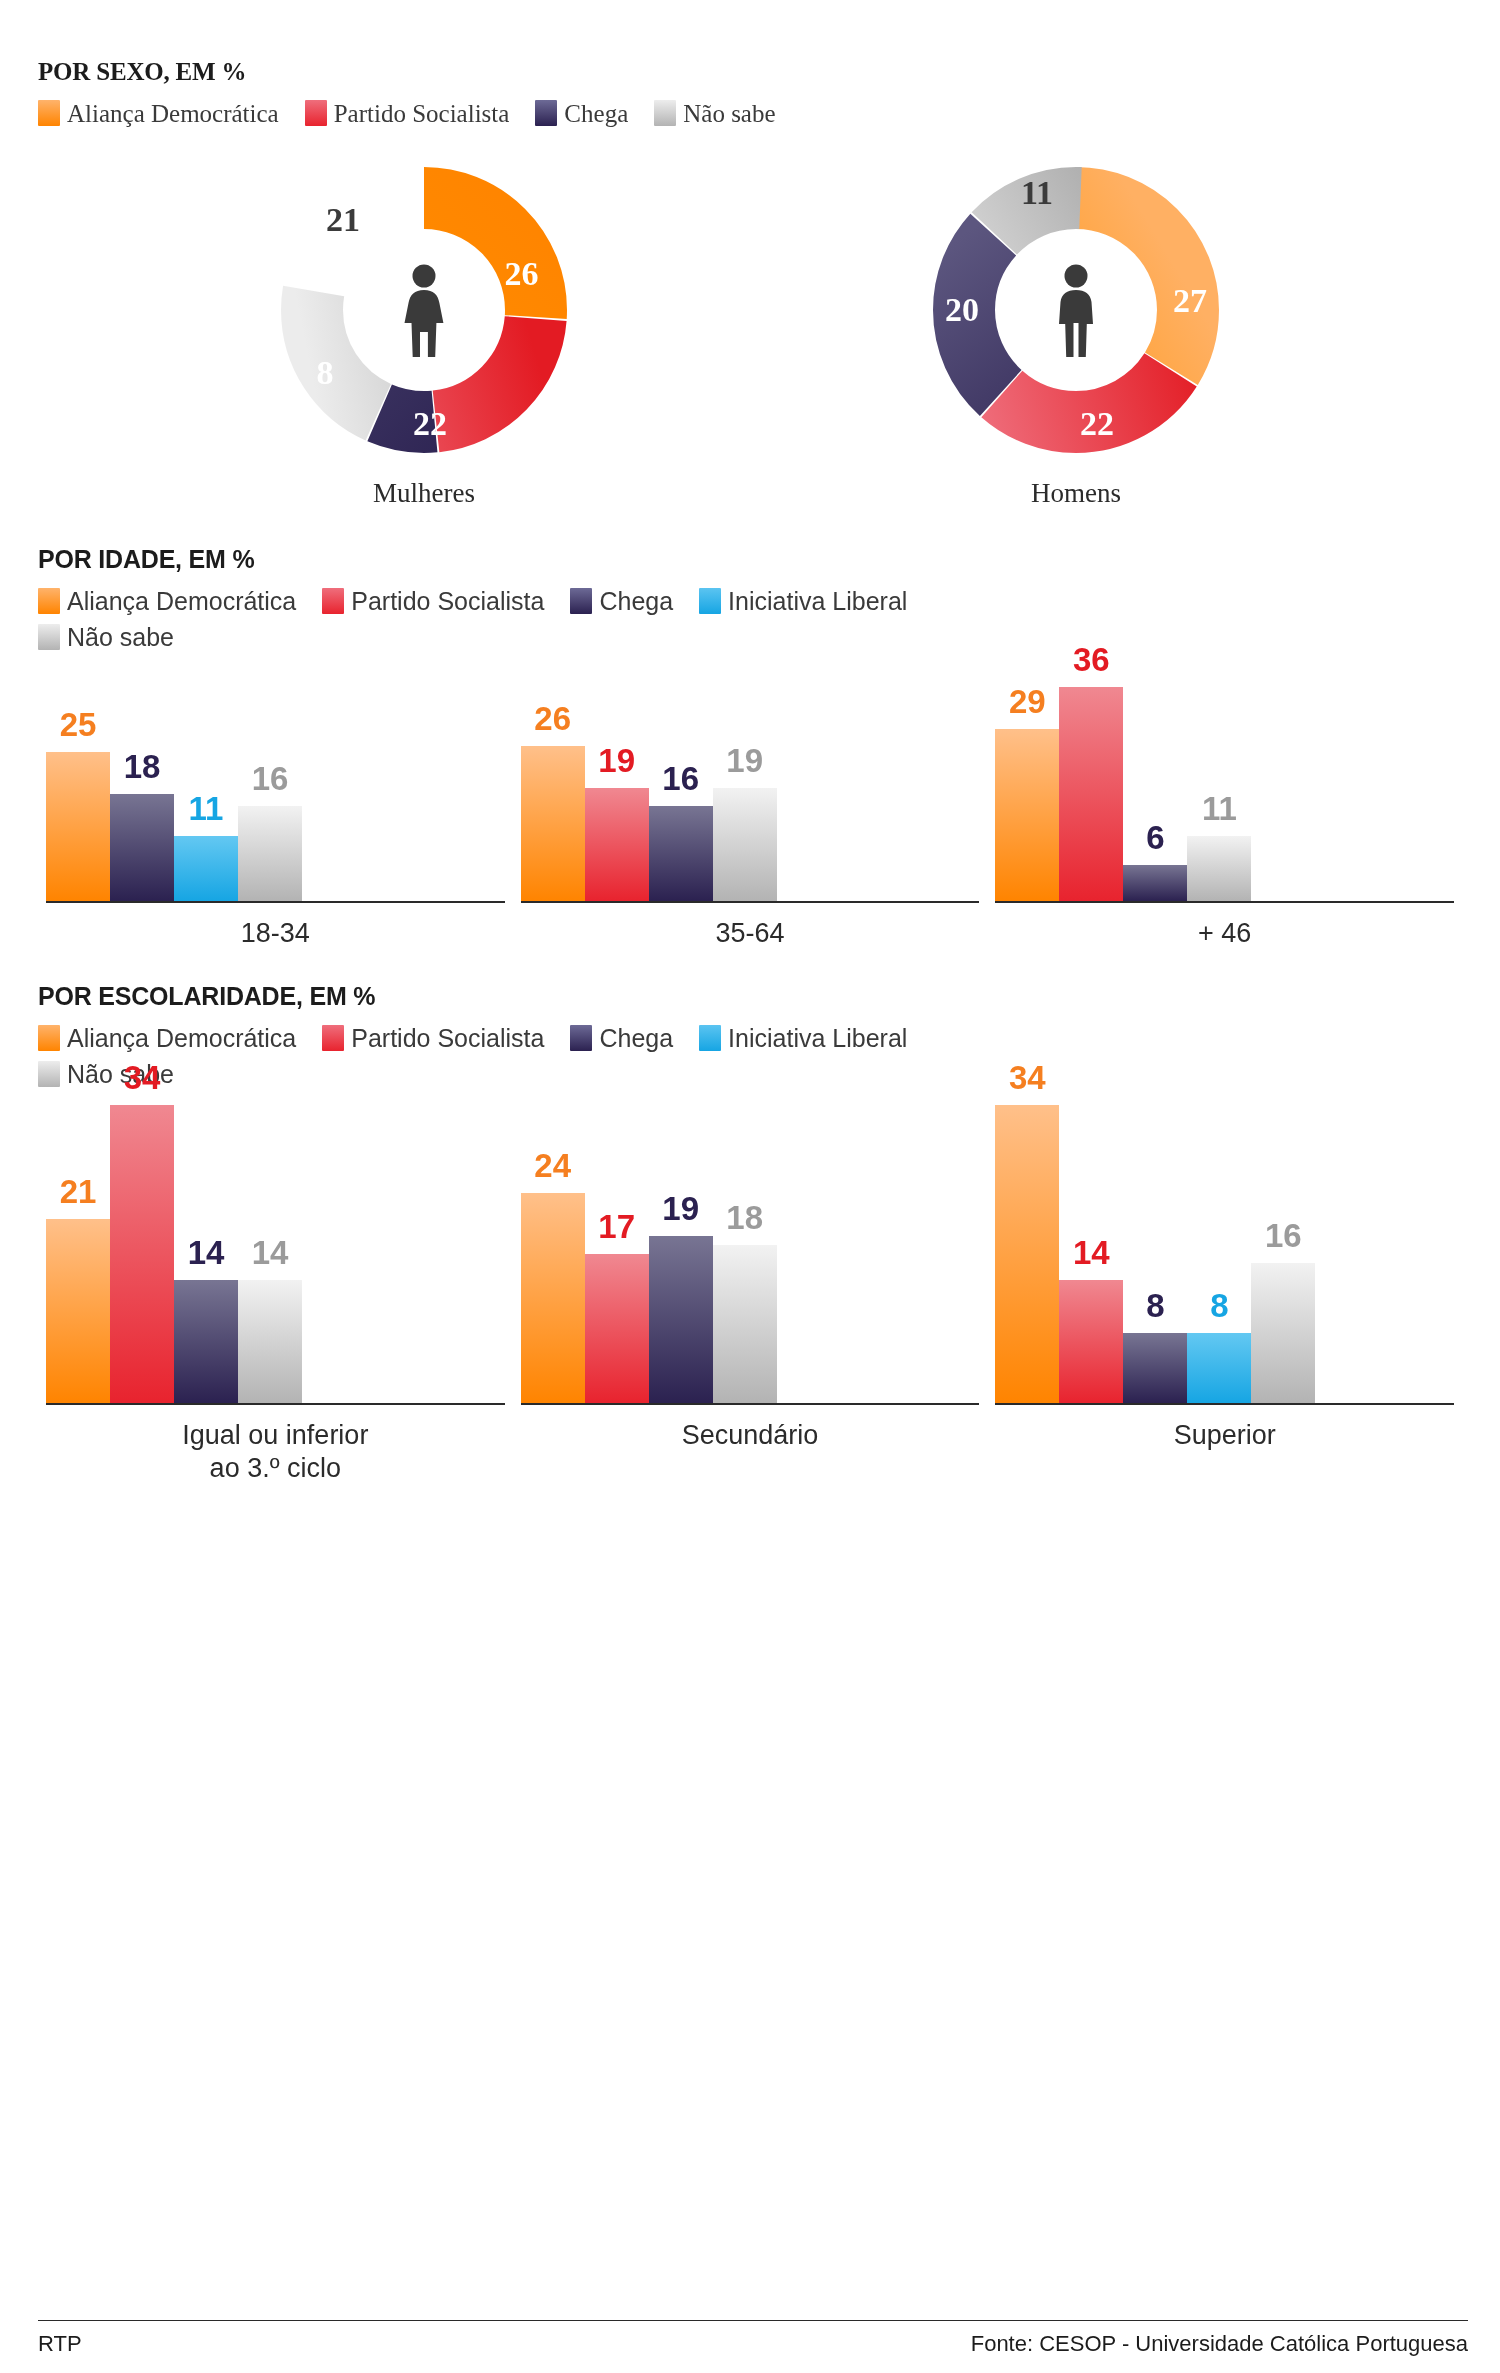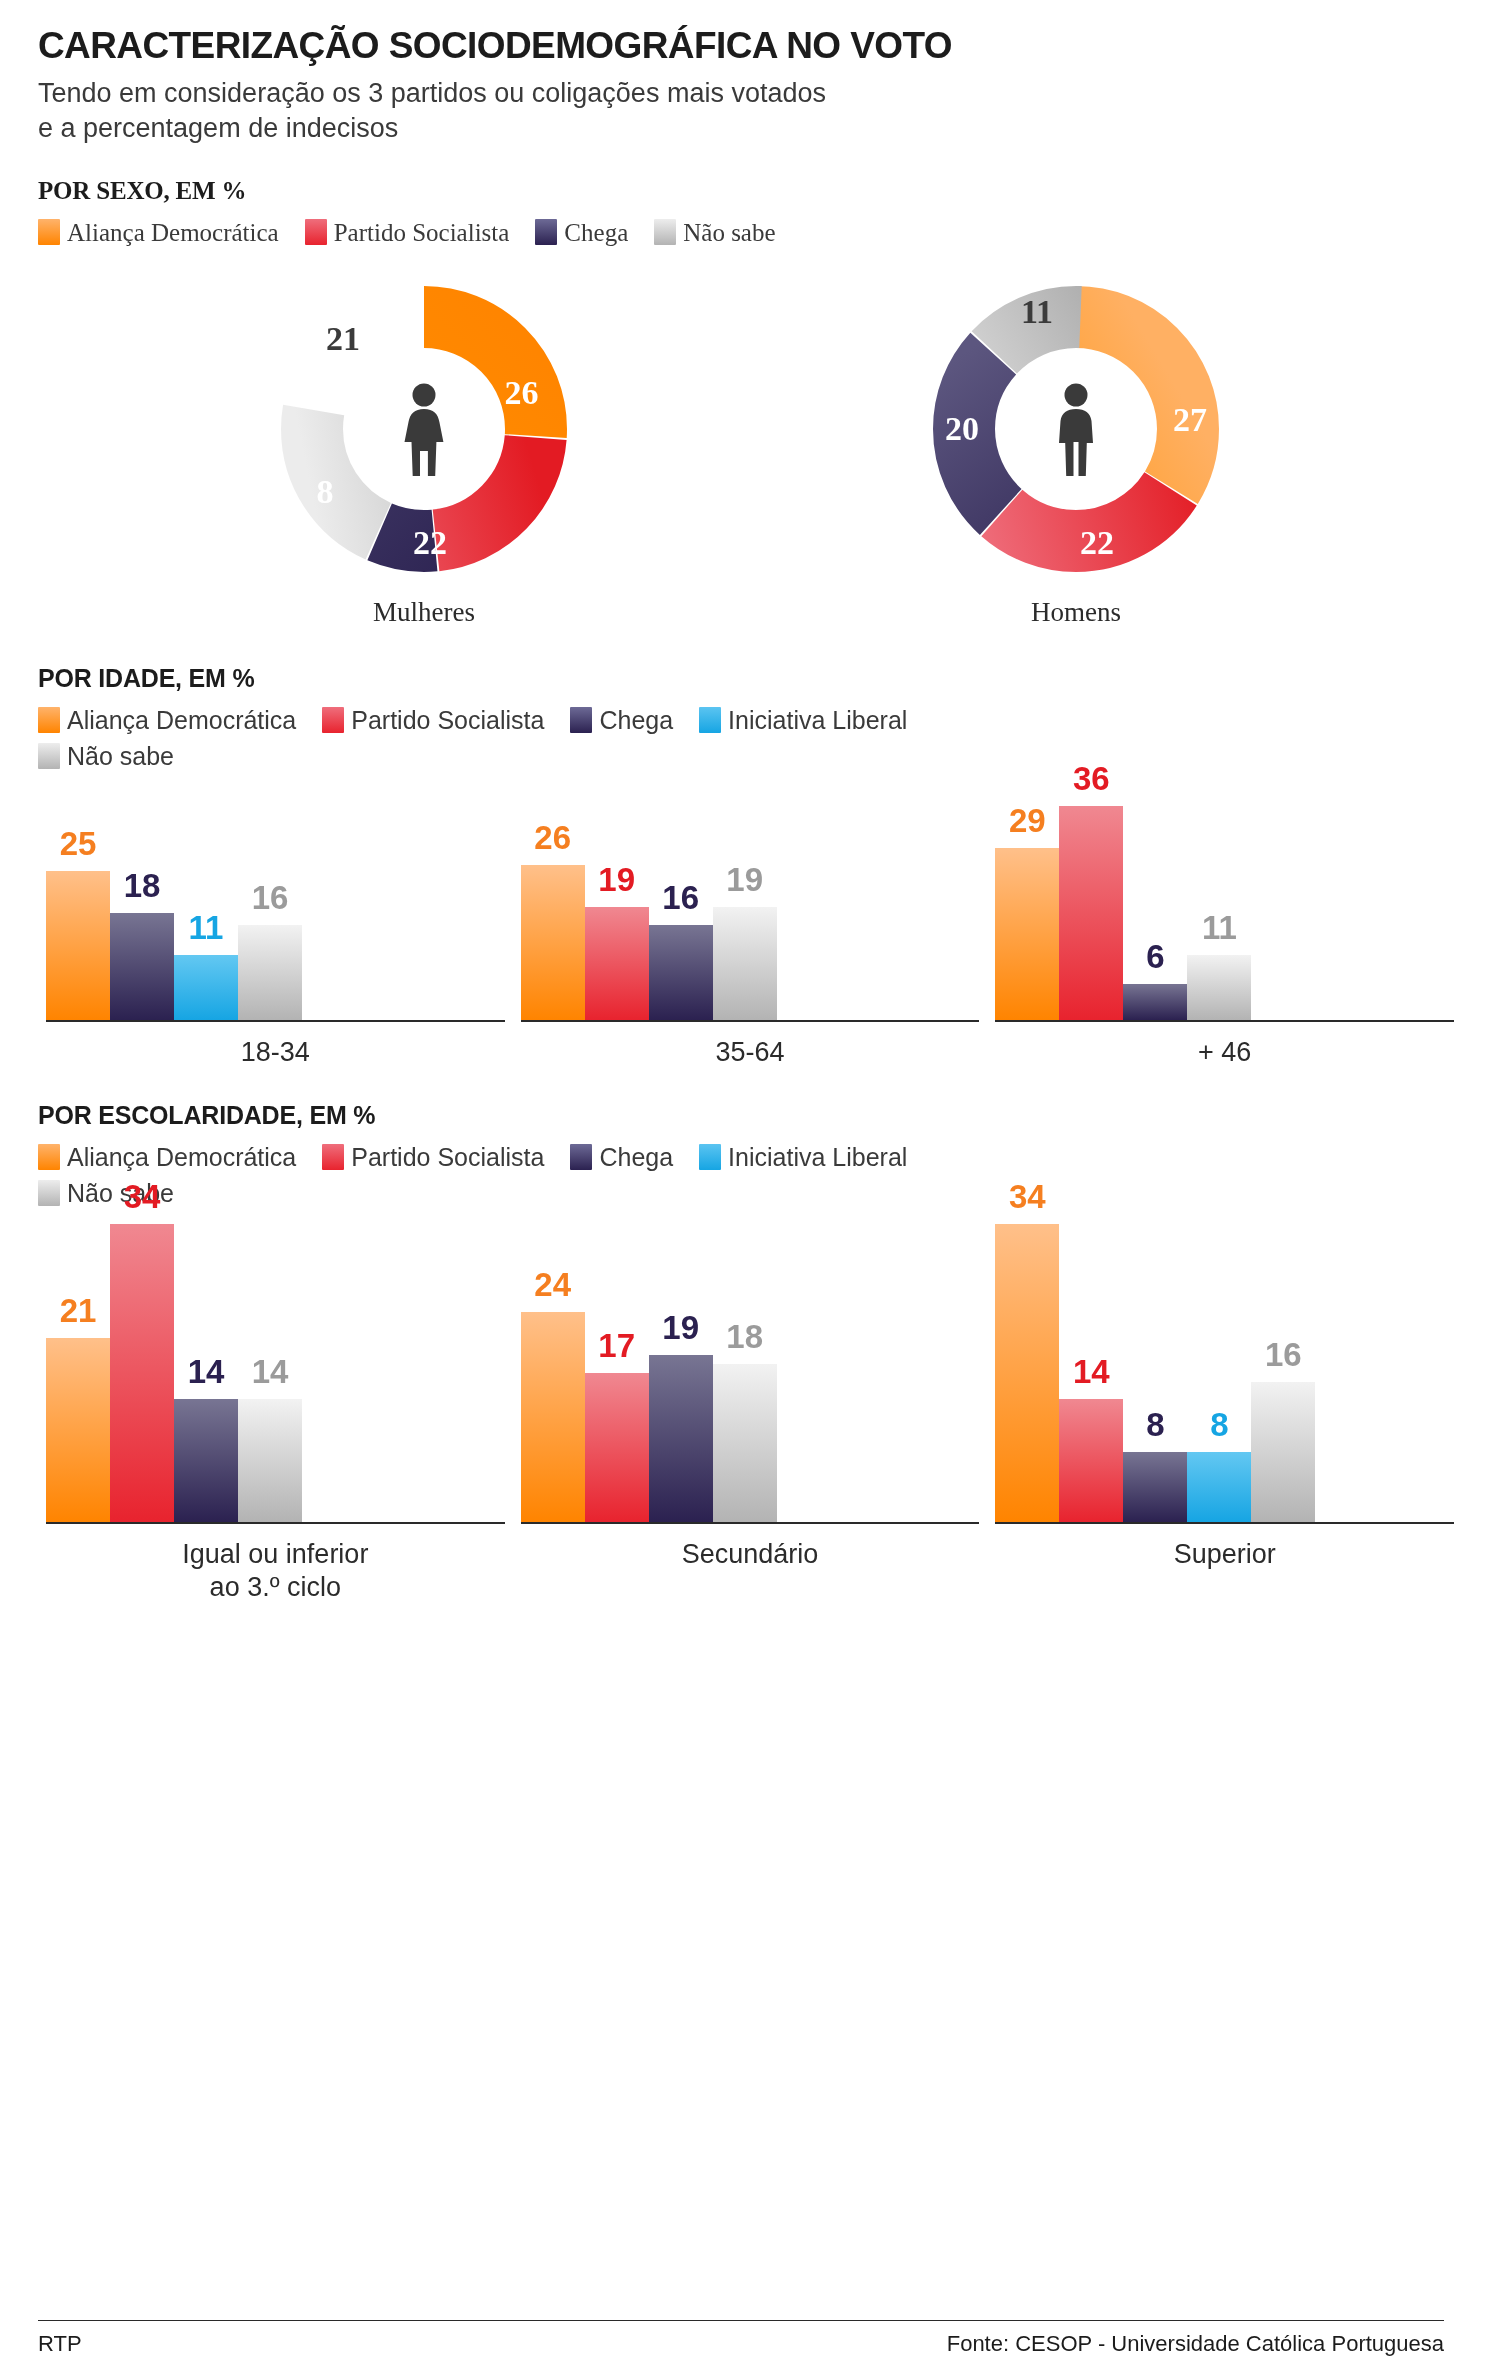--- a/index.html
+++ b/index.html
@@ -165,48 +165,41 @@
     color: #2b2b2b;
     text-align: center;
     line-height: 1.22;
   }
 
   
   .footer {
     position: absolute;
     left: 0; right: 0;
     bottom: 0;
-    padding: 0 56px 16px 38px;
+    padding: 0 32px 16px 38px;
   }
   .footer-rule {
     border-top: 1.5px solid #2a2a2a;
     margin-bottom: 10px;
   }
   .footer-inner {
     display: flex;
     justify-content: space-between;
     align-items: baseline;
     font-size: 22px;
     color: #1c1c1c;
   }
 
   .pictogram { width: 62px; height: 94px; }
 </style>
 </head>
 <body>
 
 <div class="page">
 
-  <div>
-    <div class="main-title">CARACTERIZAÇÃO SOCIODEMOGRÁFICA NO VOTO</div>
-    <div class="subtitle">
-      <div>Tendo em consideração os 3 partidos ou coligações mais votados</div>
-      <div>e a percentagem de indecisos</div>
-    </div>
-  </div>
 
   <div class="sec-sexo">
     <div class="section-title">POR SEXO, EM %</div>
 
     <div class="legend">
       <div class="legend-item">
         <span class="swatch sw-ad"></span>
         <span class="legend-label">Aliança Democrática</span>
       </div>
       <div class="legend-item">

